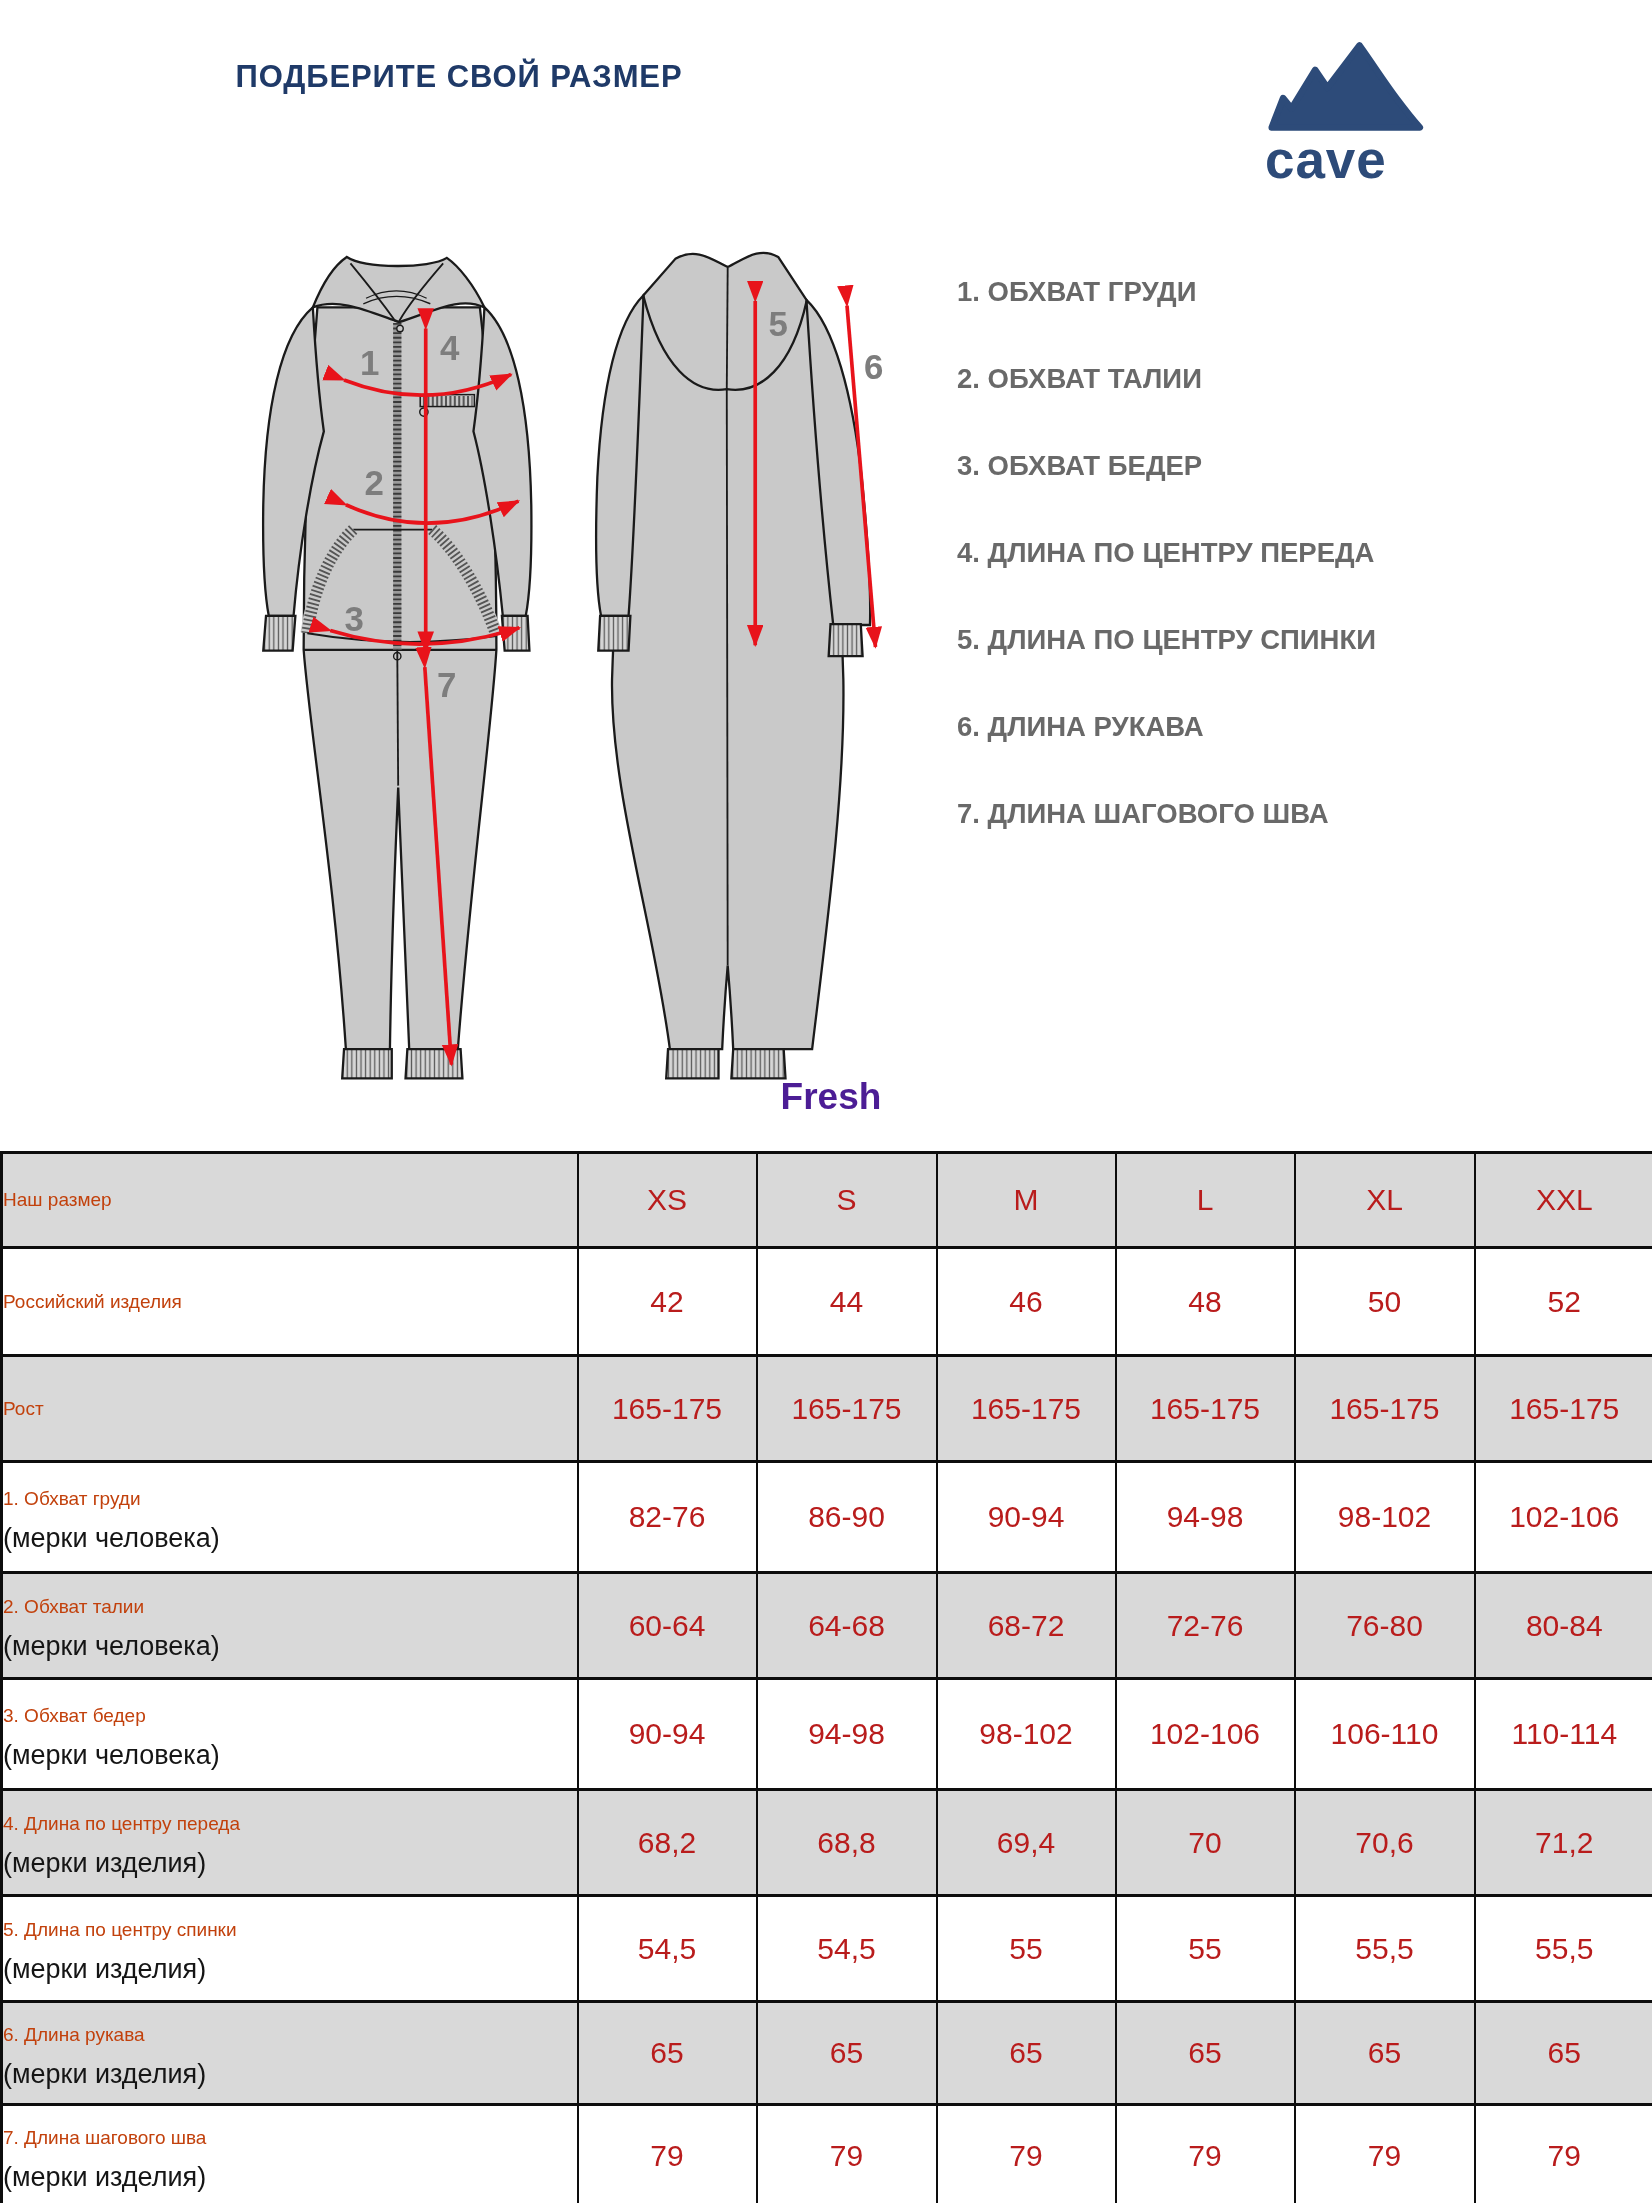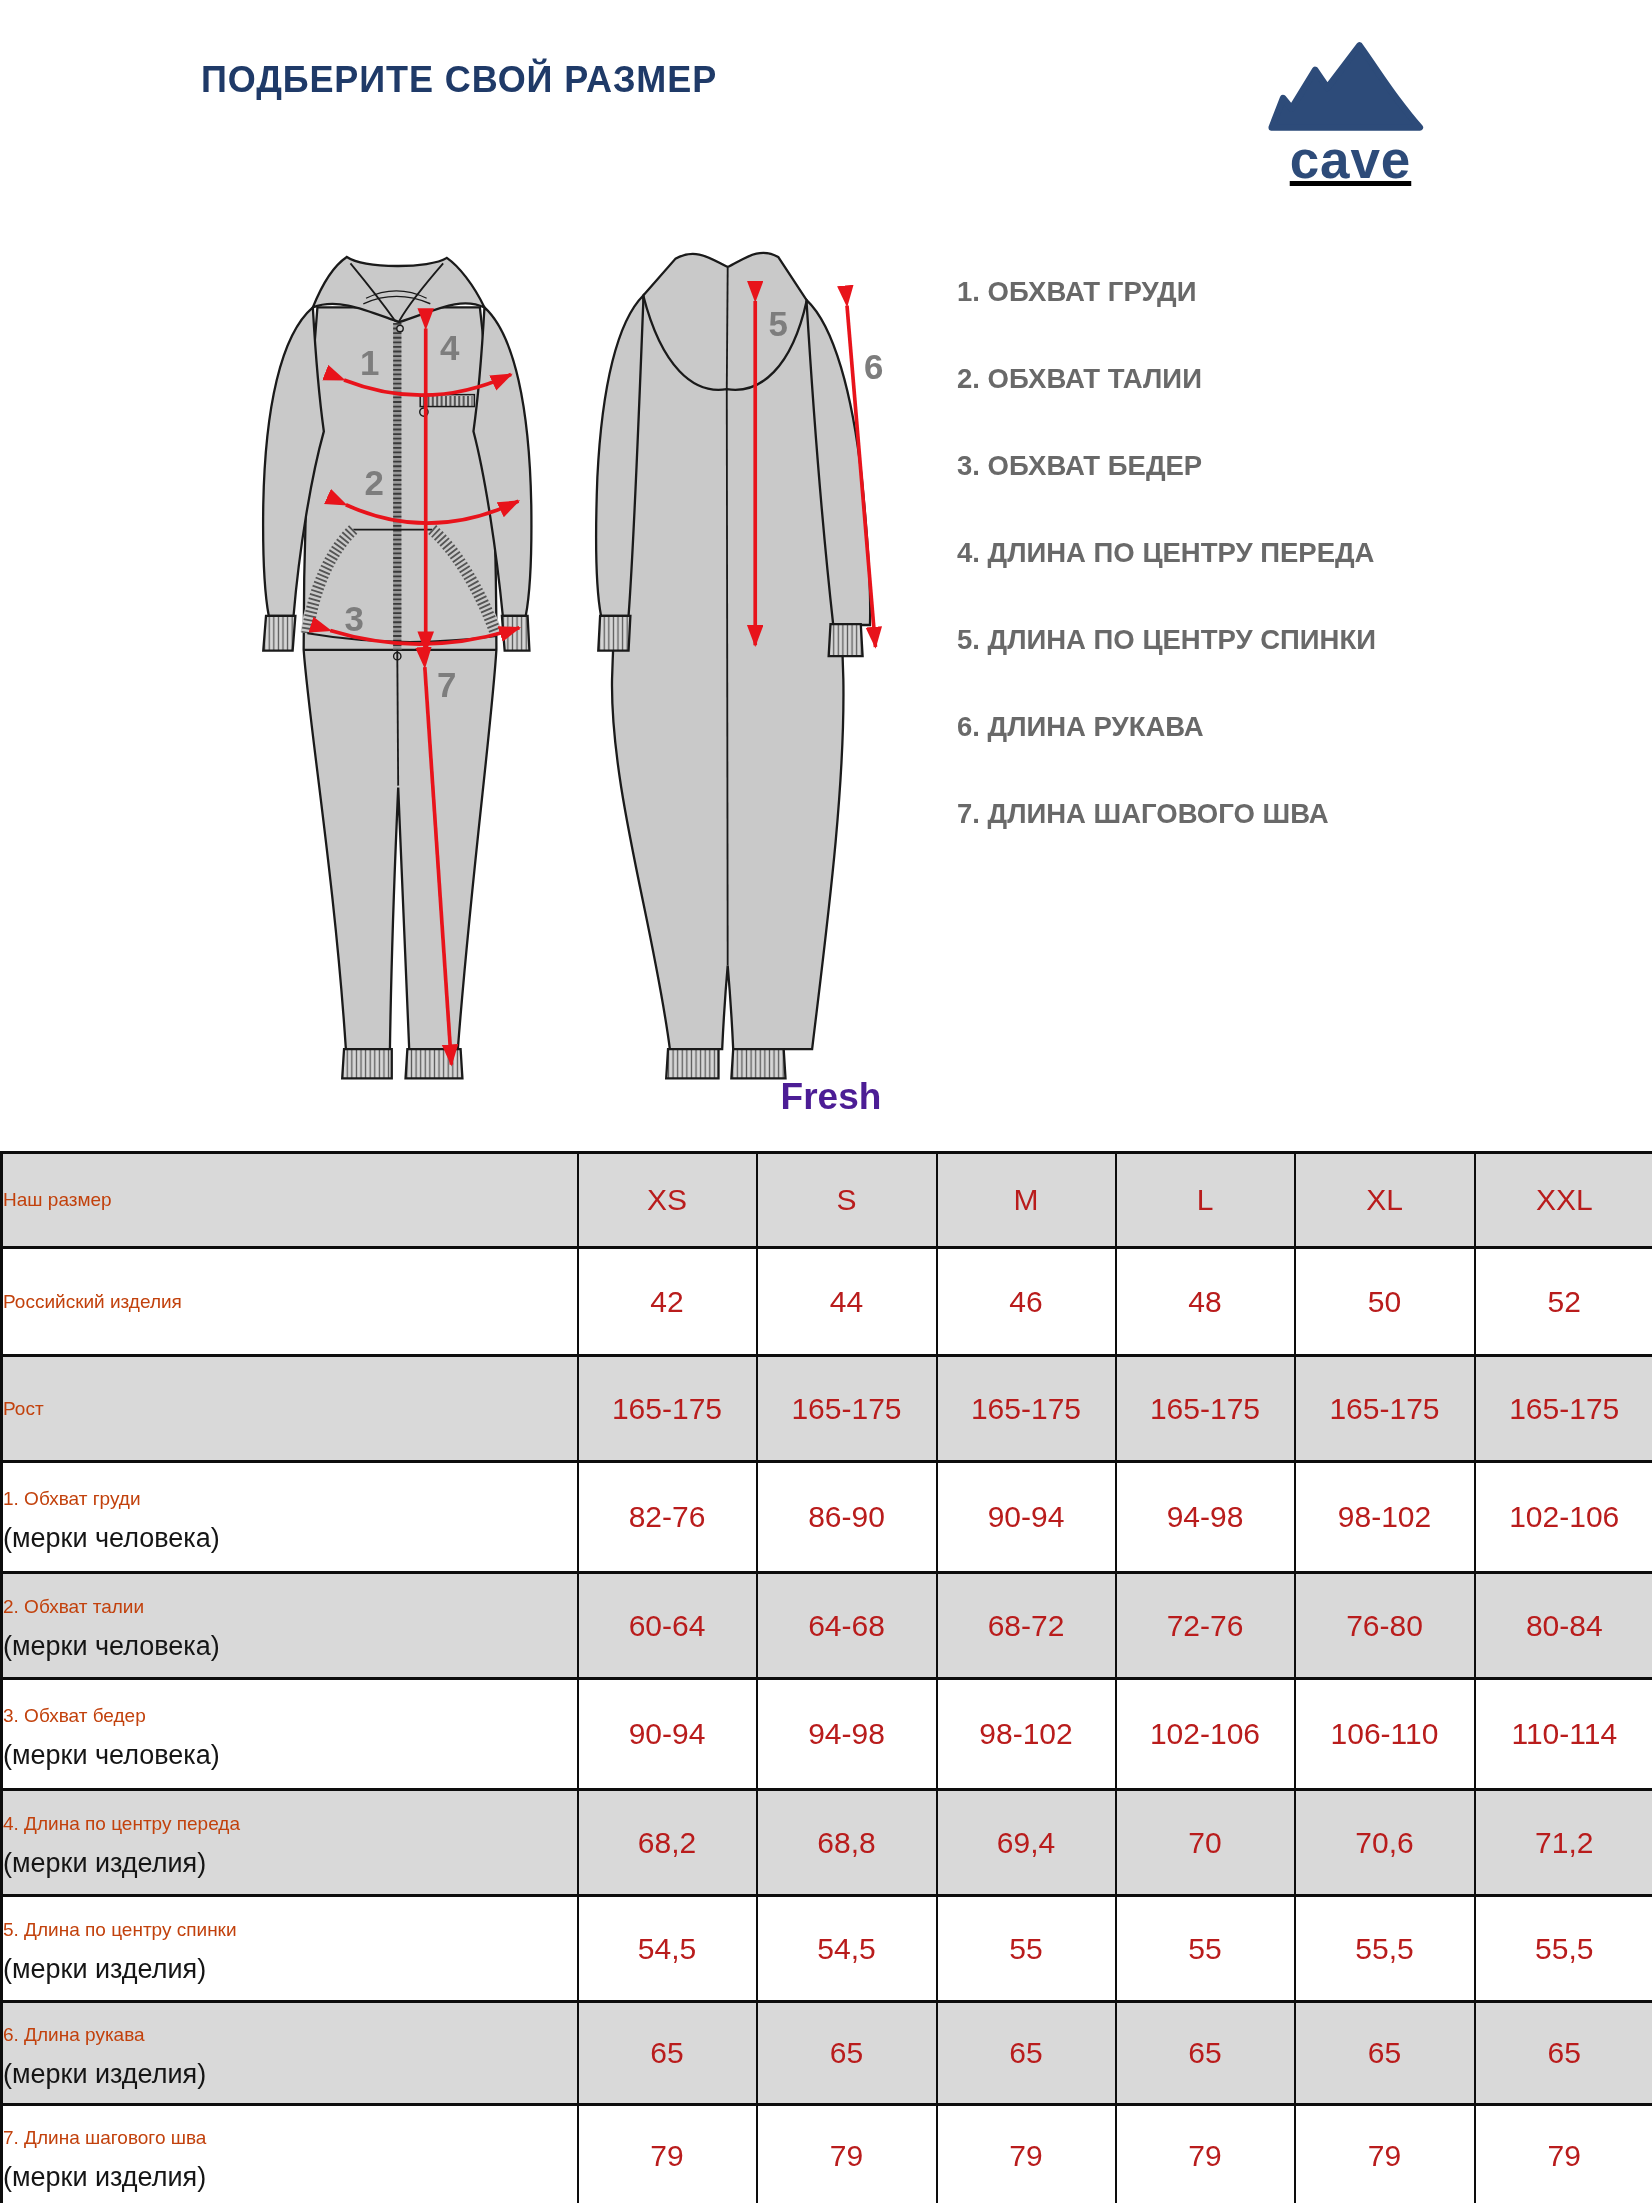--- a/index.html
+++ b/index.html
@@ -3,24 +3,24 @@
 <meta charset="utf-8">
 <style>
   html,body{margin:0;padding:0;background:#ffffff;}
   body{
     position:relative;width:1653px;height:2204px;overflow:hidden;
     font-family:"Liberation Sans","DejaVu Sans",sans-serif;
   }
   
   .page-title{
     position:absolute;left:110px;top:59px;width:698px;
-    text-align:center;font-size:36px;font-weight:bold;
+    text-align:center;font-size:31px;font-weight:bold;
     color:#1f3a68;letter-spacing:0.9px;
   }
-  .brand{position:absolute;left:1265px;top:37px;width:171px;text-align:center;text-decoration:underline;}
+  .brand{position:absolute;left:1265px;top:37px;width:171px;}
   .brand svg{display:block;margin:0 auto;}
   .brand-name{
     font-size:53px;font-weight:bold;color:#2d4b79;line-height:1;
     letter-spacing:0.9px;margin-top:0px;
   }
   
   .legend{position:absolute;left:957px;top:275px;}
   .legend-item{
     font-size:27.5px;font-weight:bold;color:#696969;
     line-height:33px;margin-bottom:54px;white-space:nowrap;

